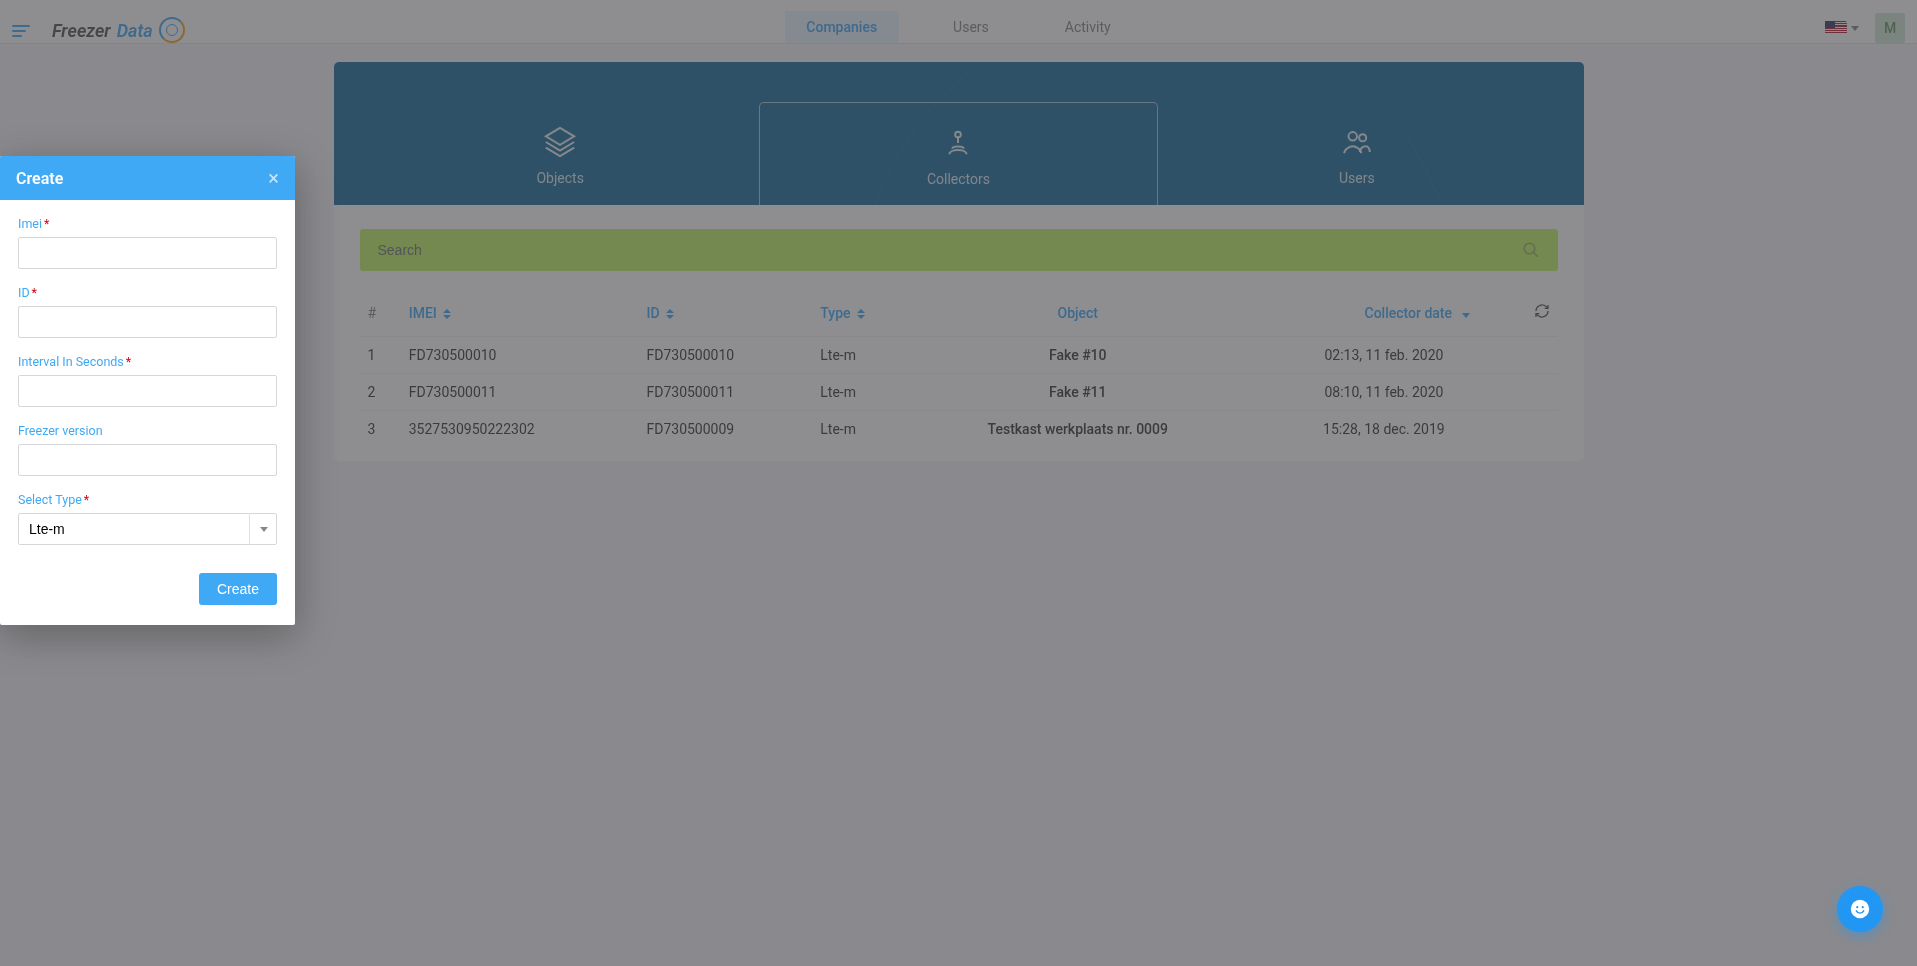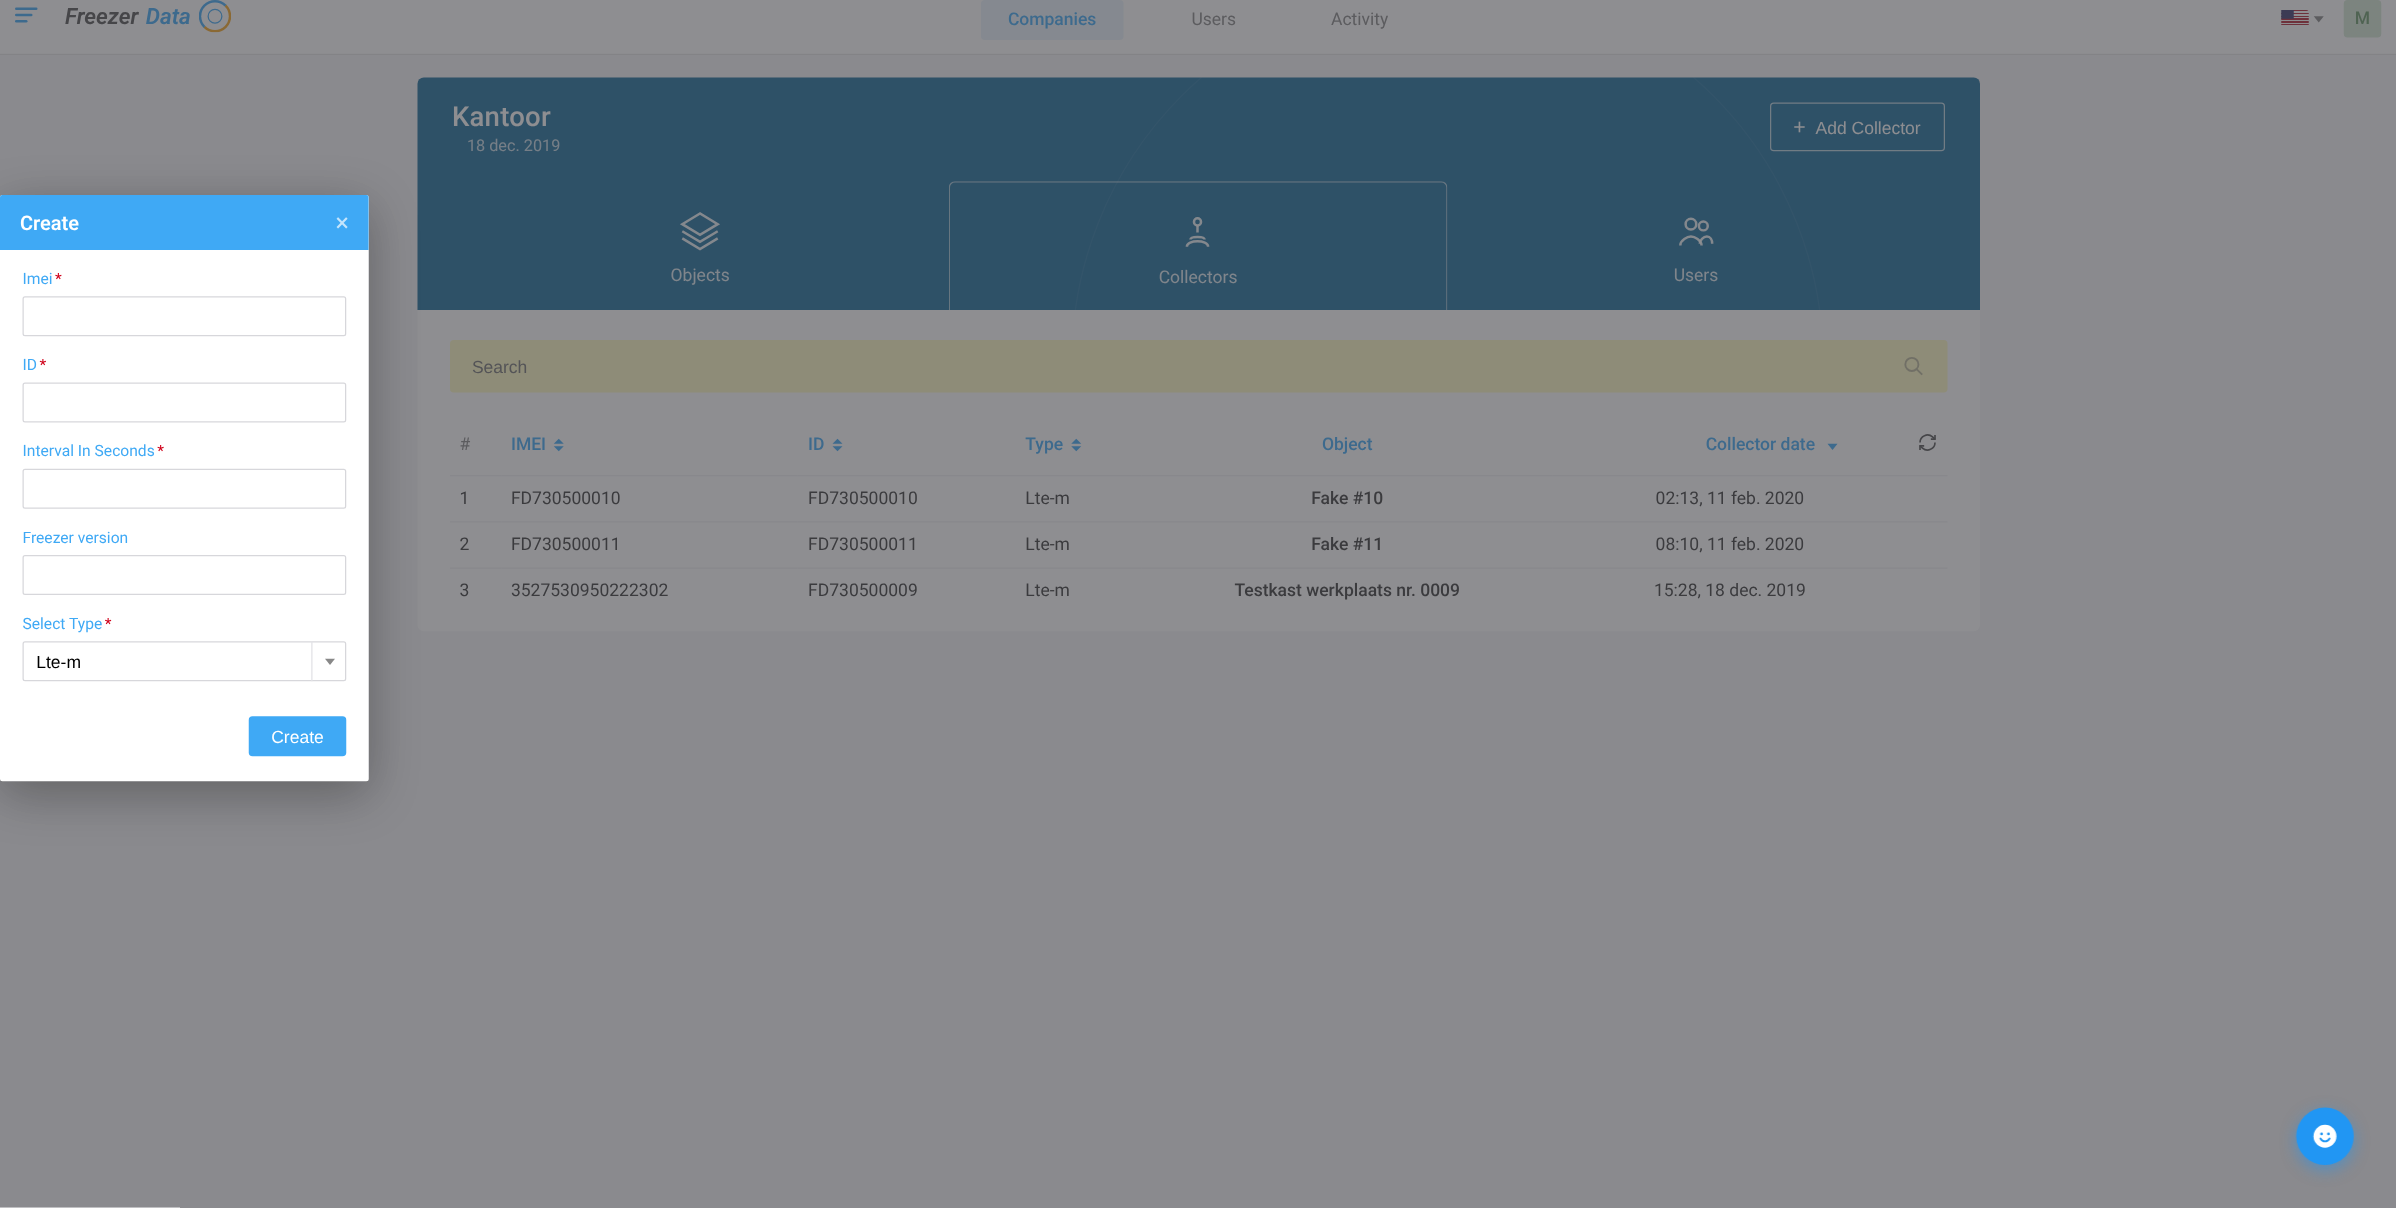--- a/index.html
+++ b/index.html
@@ -1,19 +1,19 @@
 <!DOCTYPE html>
 <html><head>
 <meta charset="utf-8">
 <style>
 * { margin: 0; padding: 0; box-sizing: border-box; }
 body { font-family: -apple-system, BlinkMacSystemFont, 'Segoe UI', Roboto, sans-serif; background: #f5f5f7; color: #333; }
 
 
-.topbar { height: 44px; background: #fff; border-bottom: 1px solid #e5e5e5; display: flex; align-items: flex-start; padding: 0 12px; }
+.topbar { height: 44px; background: #fff; border-bottom: 1px solid #e5e5e5; display: flex; align-items: flex-end; padding: 0 12px; }
 .menu-toggle { width: 24px; height: 24px; display: flex; flex-direction: column; justify-content: center; gap: 3px; cursor: pointer; margin-right: 16px; }
 .menu-toggle span { display:block; height:2px; background:#3fa9f5; border-radius:1px; }
 .menu-toggle span:nth-child(1){ width:18px;}
 .menu-toggle span:nth-child(2){ width:14px;}
 .menu-toggle span:nth-child(3){ width:10px;}
 .logo { display:flex; align-items:center; gap:6px; font-style:italic; font-weight:600; font-size:18px; color:#555;}
 .logo-mark { width:26px; height:26px; border:2px solid #3fa9f5; border-right-color:#f5a623; border-bottom-color:#f5a623; border-radius:50%; position:relative;}
 .logo-mark::after{content:""; position:absolute; inset:5px; border:1px solid #3fa9f5; border-radius:50%;}
 .nav-tabs { position:absolute; left:50%; transform:translateX(-50%); display:flex; gap:32px; align-items:center; }
 .nav-tab { padding:8px 22px; font-size:14px; color:#888; cursor:pointer; border-radius:3px;}
@@ -36,21 +36,21 @@
 .plus-icon::before{content:"+";font-size:17px;line-height:1;}
 .section-tabs{display:flex;margin-top:20px;}
 .section-tab{flex:1;text-align:center;padding:22px 0 18px;color:rgba(255,255,255,0.85);cursor:pointer;}
 .section-tab.active{border:1px solid rgba(255,255,255,0.6);border-bottom:none;border-radius:5px 5px 0 0;}
 .section-tab-icon{height:36px;display:flex;align-items:center;justify-content:center;margin-bottom:10px;}
 .section-tab-label{font-size:14px;}
 
 .layers-icon svg,.sensor-icon svg,.users-icon svg{stroke:rgba(255,255,255,0.9);stroke-width:1.4;fill:none;}
 
 .table-card{background:#fff;padding:24px 26px 14px;border-radius:0 0 5px 5px;}
-.search-bar{display:flex;align-items:center;padding:0 18px;height:42px;background:#fef9c3;border-radius:3px;}
+.search-bar{display:flex;align-items:center;padding:0 18px;height:42px;background:#bef264;border-radius:3px;}
 .search-input{flex:1;border:none;outline:none;background:transparent;font-size:14px;color:#666;}
 .search-icon{width:18px;height:18px;opacity:.45;}
 .search-icon svg{stroke:#666;stroke-width:2;fill:none;}
 
 .tbl{width:100%;border-collapse:collapse;margin-top:22px;font-size:14px;}
 .tbl th{color:#3fa9f5;font-weight:500;text-align:left;padding:10px 8px 14px;white-space:nowrap;}
 .tbl th .sort{display:inline-flex;flex-direction:column;margin-left:6px;vertical-align:middle;}
 .tbl th .sort span{width:0;height:0;border-left:4px solid transparent;border-right:4px solid transparent;}
 .tbl th .sort .up{border-bottom:4px solid #3fa9f5;margin-bottom:2px;}
 .tbl th .sort .down{border-top:4px solid #3fa9f5;}
@@ -108,30 +108,20 @@
     <div class="flag-select">
       <span class="flag-icon"></span>
       <span class="chevron-down"></span>
     </div>
     <div class="avatar">M</div>
   </div>
 </div>
 
 <div class="page">
   <div class="header-card">
-    <div class="header-top">
-      <div>
-        <div class="company-name">Kantoor</div>
-        <div class="company-date">18 dec. 2019</div>
-      </div>
-      <button class="add-collector">
-        <span class="plus-icon"></span>
-        <span>Add Collector</span>
-      </button>
-    </div>
     <div class="section-tabs">
       <div class="section-tab">
         <div class="section-tab-icon layers-icon">
           <svg width="34" height="34" viewBox="0 0 24 24">
               <polygon points="12 2 2 8 12 14 22 8 12 2"></polygon>
               <polyline points="2 12 12 18 22 12"></polyline>
               <polyline points="2 16 12 22 22 16"></polyline>
             </svg>
         </div>
         <div class="section-tab-label">Objects</div>

